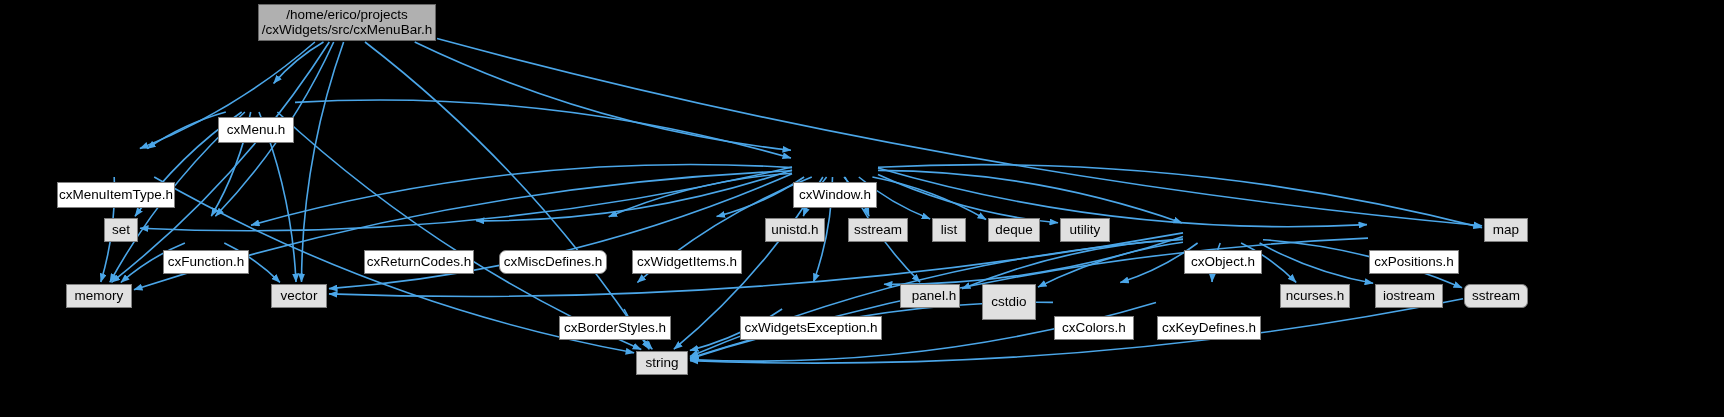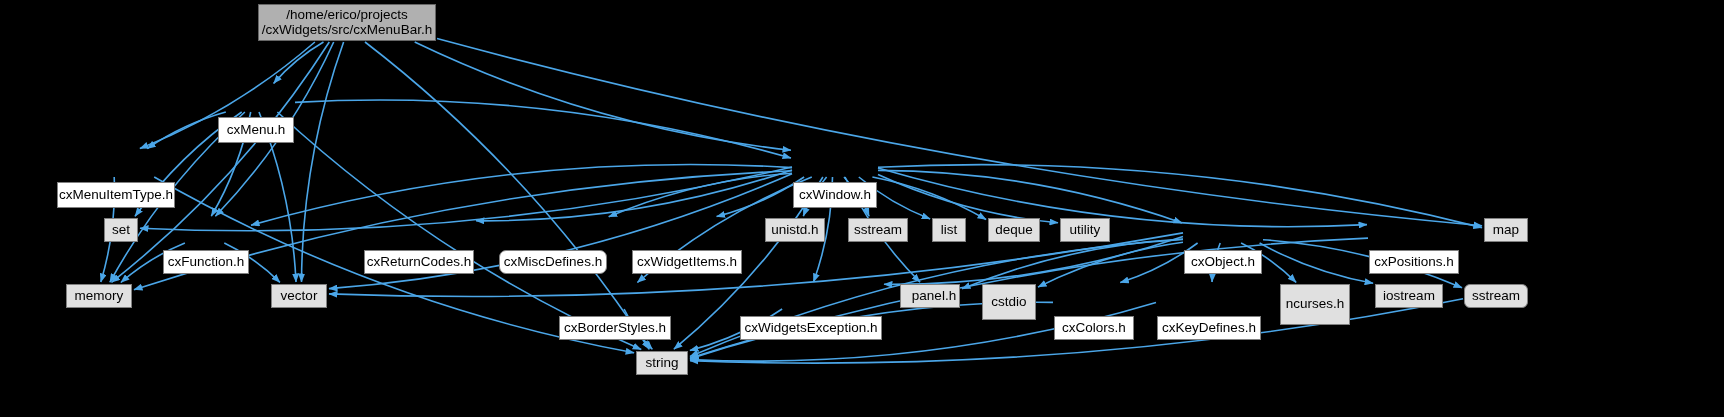--- a/index.html
+++ b/index.html
@@ -100,18 +100,18 @@
       <div class="node n-hdr" style="left: 1369px; top: 218px; width: 90px; height: 24px;">cxPositions.h</div>
       <div class="node n-lib" style="left: 1484px; top: 218px; width: 44px; height: 24px;">map</div>
       <div class="node n-lib" style="left: 66px; top: 284px; width: 66px; height: 24px;">memory</div>
       <div class="node n-lib" style="left: 271px; top: 284px; width: 56px; height: 24px;">vector</div>
       <div class="node n-hdr" style="left: 559px; top: 284px; width: 112px; height: 24px; text-align: right;">cxBorderStyles.h</div>
       <div class="node n-hdr" style="left: 740px; top: 284px; width: 142px; height: 24px;">cxWidgetsException.h</div>
       <div class="node n-lib" style="left: 900px; top: 284px; width: 60px; height: 24px; padding-left: 8px;">panel.h</div>
       <div class="node n-lib" style="left: 982px; top: 284px; width: 54px; height: 36px;">cstdio</div>
       <div class="node n-hdr" style="left: 1054px; top: 284px; width: 80px; height: 24px;">cxColors.h</div>
       <div class="node n-hdr" style="left: 1157px; top: 284px; width: 104px; height: 24px;">cxKeyDefines.h</div>
-      <div class="node n-lib" style="left: 1280px; top: 284px; width: 70px; height: 41px; text-align: center;">ncurses.h</div>
+      <div class="node n-lib" style="left: 1280px; top: 284px; width: 70px; height: 24px; text-align: center;">ncurses.h</div>
       <div class="node n-lib" style="left: 1375px; top: 284px; width: 68px; height: 24px;">iostream</div>
       <div class="node n-lib" style="left: 1464px; top: 284px; width: 64px; height: 24px; border-radius: 6px;">sstream</div>
       <div class="node n-lib" style="left: 636px; top: 351px; width: 52px; height: 24px;">string</div>
     </div>
 </div>
 
 </body></html>

